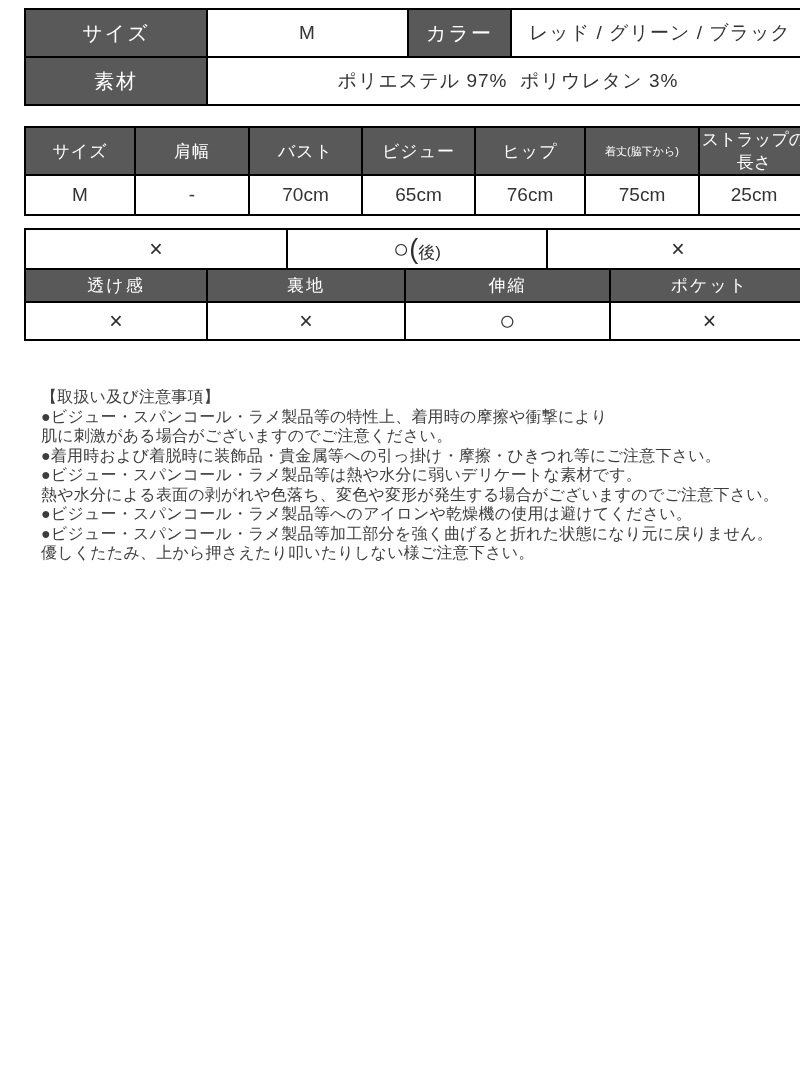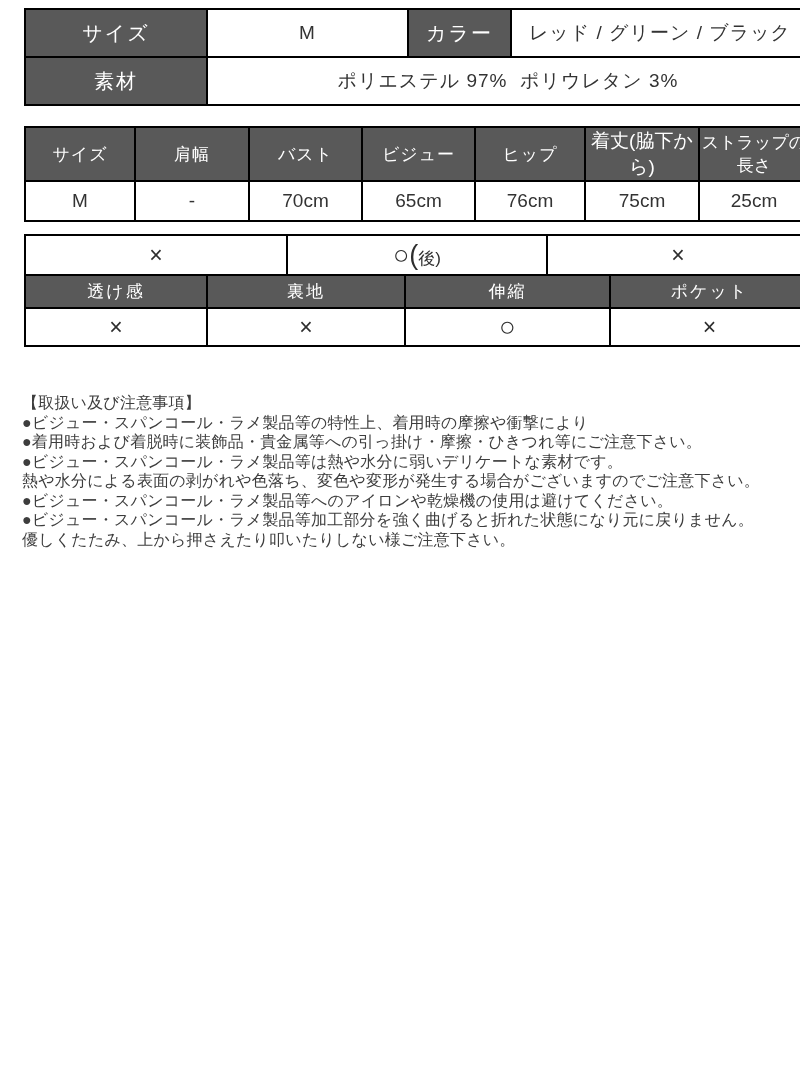--- a/index.html
+++ b/index.html
@@ -28,41 +28,42 @@
     letter-spacing:2px;
   }
   .val{color:#333333;}
   
   .t1{margin-top:8px;}
   .t1 td{height:46px;font-size:20px;}
   .t1 .val{font-size:19px;letter-spacing:1px;white-space:pre-wrap;}
   
   .t2{margin-top:20px;}
   .t2 .hd{height:33px;font-size:17px;letter-spacing:1px;}
-  .t2 .hd.small{font-size:19px;letter-spacing:0;text-align:center;}
+  .t2 .hd.small{font-size:11px;letter-spacing:0;text-align:center;}
   .t2 .hd.smaller{font-size:17px;letter-spacing:0;}
   .t2 .val{height:38px;font-size:19px;}
   
   .t3{margin-top:12px;}
   .t4{margin-top:-2px;border-radius:16px;}
   .t3 .hd,.t4 .hd{height:31px;font-size:17px;}
   .t3 .val{height:38px;}
   .t4 .val{height:36px;}
   .sym{font-size:23px;color:#2e2e2e;}
   .circle{font-size:28px;font-weight:300;}
   .zip{font-size:17px;color:#2e2e2e;}
   .zip::first-letter{font-size:27px;}
   
   .notes{
     margin-top:46px;
     padding-left:22px;
     font-size:16px;
     line-height:19.5px;
     color:#3d3d3d;
     letter-spacing:0.2px;
+    margin-left:19px;
   }
   .notes .line{white-space:nowrap;}
 </style>
 </head>
 <body>
 
 <div class="page">
 
   <table class="tbl t1">
     <colgroup>
@@ -151,20 +152,21 @@
       <td class="val sym">×</td>
       <td class="val sym circle">○</td>
       <td class="val sym">×</td>
     </tr>
   </tbody>
     </table>
 
   <div class="notes">
     <div class="line">【取扱い及び注意事項】</div>
     <div class="line">●ビジュー・スパンコール・ラメ製品等の特性上、着用時の摩擦や衝撃により</div>
+    <div class="line">肌に刺激がある場合がございますのでご注意ください。</div>
     <div class="line">●着用時および着脱時に装飾品・貴金属等への引っ掛け・摩擦・ひきつれ等にご注意下さい。</div>
     <div class="line">●ビジュー・スパンコール・ラメ製品等は熱や水分に弱いデリケートな素材です。</div>
     <div class="line">熱や水分による表面の剥がれや色落ち、変色や変形が発生する場合がございますのでご注意下さい。</div>
     <div class="line">●ビジュー・スパンコール・ラメ製品等へのアイロンや乾燥機の使用は避けてください。</div>
     <div class="line">●ビジュー・スパンコール・ラメ製品等加工部分を強く曲げると折れた状態になり元に戻りません。</div>
     <div class="line">優しくたたみ、上から押さえたり叩いたりしない様ご注意下さい。</div>
   </div>
 
 </div>
 

